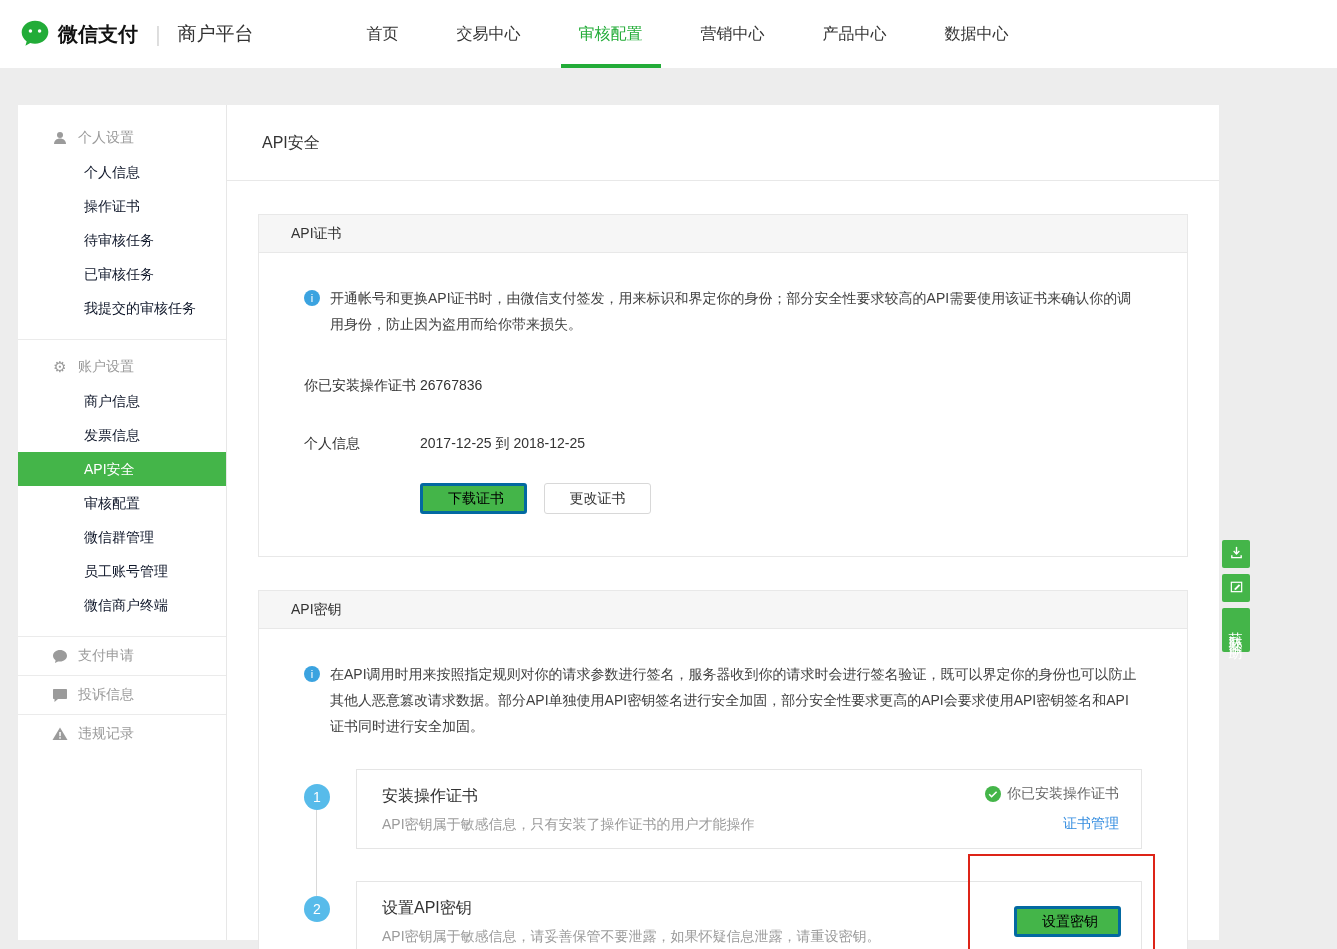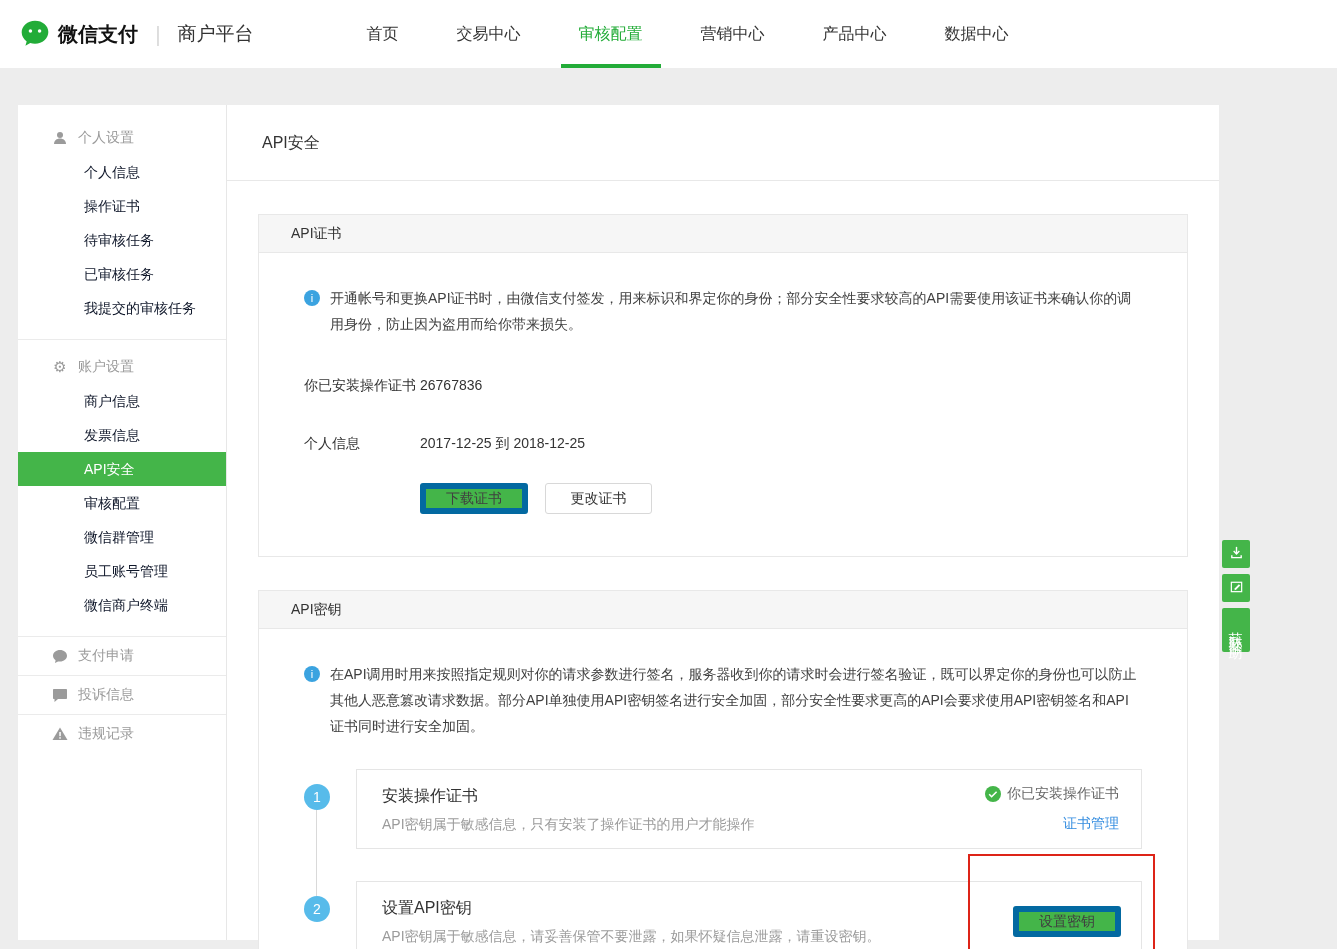--- a/index.html
+++ b/index.html
@@ -41,21 +41,21 @@
   .section-header { height:38px; line-height:37px; background:#f6f6f6; border-bottom:1px solid #e8e8e8; padding-left:32px; font-size:14px; color:#333; }
   .section-body { padding:32px 45px 42px; }
   .info-row { display:flex; }
   .info-i { flex:none; width:16px; height:16px; border-radius:50%; background:#3ba3e0; color:#fff; font-size:11px; text-align:center; line-height:16px; margin-top:5px; }
   .info-text { margin-left:10px; line-height:26px; color:#404040; }
   .field-row { display:flex; margin-top:40px; }
   .field-label { width:116px; flex:none; color:#333; }
   .field-value { color:#333; }
   .btn-row { margin-top:30px; padding-left:116px; display:flex; }
   .btn { height:31px; min-width:107px; padding:0 20px; font-size:14px; border-radius:3px; cursor:pointer; font-family:inherit; }
-  .btn-green { background:#44b549; border:6px solid #0369a1; color:#404040;text-align:right; }
+  .btn-green { background:#44b549; border:3px solid #0369a1; color:#000000;text-align:right; }
   .btn-plain { background:#fff; border:1px solid #d8d8d8; color:#333; margin-left:17px; }
 
   
   .steps { margin-top:30px; position:relative; }
   .step-line { position:absolute; left:12px; top:41px; width:1px; height:86px; background:#d9d9d9; }
   .step-row { display:flex; align-items:flex-start; position:relative; }
   .step-row + .step-row { margin-top:32px; }
   .step-circle { flex:none; width:26px; height:26px; border-radius:50%; background:#57bbea; color:#fff; text-align:center; line-height:26px; font-size:14px; margin-top:15px; position:relative; z-index:2; }
   .step-box { flex:1; margin-left:26px; border:1px solid #e5e5e5; background:#fff; height:80px; padding:15px 22px 15px 25px; position:relative; }
   .step-title { font-size:16px; color:#333; line-height:22px; }

